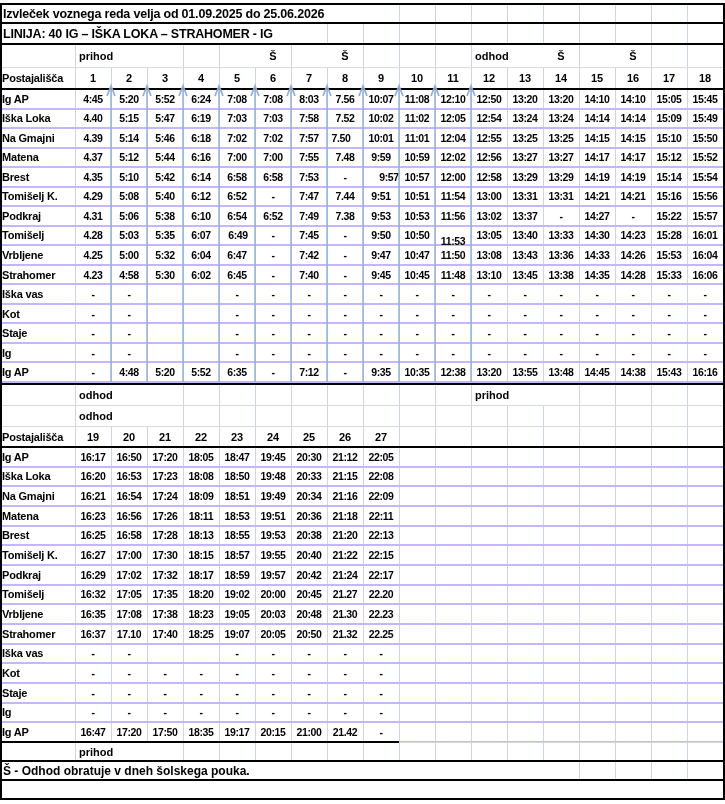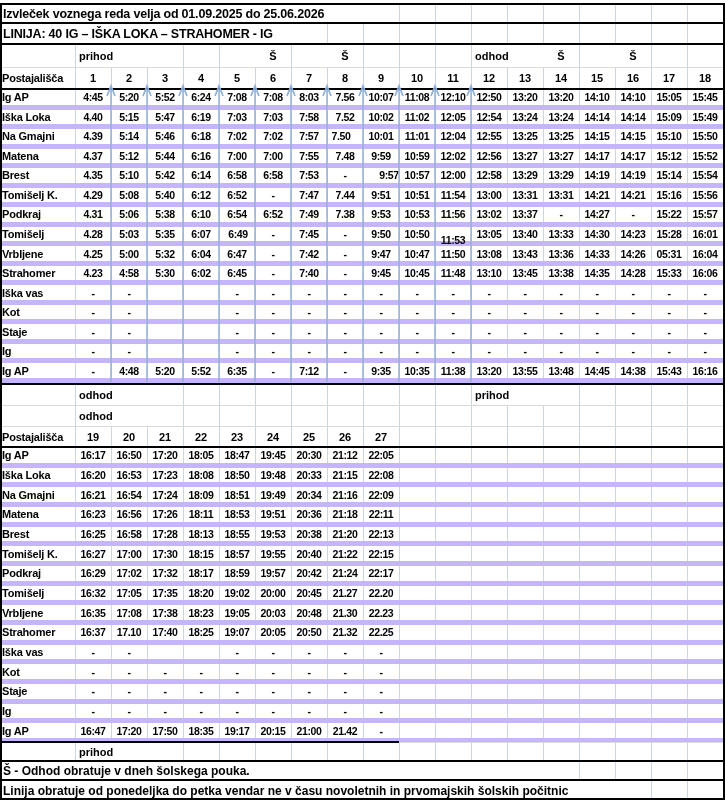--- a/index.html
+++ b/index.html
@@ -20,21 +20,21 @@
   #t2label1{top:385px;height:21px;border-bottom:1px solid #d9d9d9;}
   #t2label2{top:406px;height:21px;border-bottom:1px solid #d9d9d9;}
   #t2head{top:427px;height:21px;border-bottom:2px solid #000;}
   #t2body{top:448px;height:295px;}
   #t2foot{top:743px;height:19px;border-bottom:2px solid #000;}
   #note1{top:762px;height:19px;border-bottom:2px solid #000;font-size:12px;}
   #note2{top:781px;height:19px;font-size:12px;}
   #note1 .ttext,#note2 .ttext{position:absolute;left:3px;top:0;bottom:0;display:flex;align-items:center;white-space:nowrap;background:#fff;z-index:2;}
   .bodyticks{position:absolute;left:75px;width:648px;top:0;bottom:0;z-index:1;
      background-image:repeating-linear-gradient(90deg,#ccd5e2 0 1px,transparent 1px 36px);}
-  .trow{position:absolute;left:0;width:723px;border-bottom:5px solid #c4b5fd;box-sizing:border-box;z-index:2;}
+  .trow{position:absolute;left:0;width:723px;border-bottom:2px solid #c4b5fd;box-sizing:border-box;z-index:2;}
   .stname{position:absolute;left:2px;top:0;bottom:0;display:flex;align-items:center;font-size:11px;white-space:nowrap;letter-spacing:-0.2px;}
   .tcell{position:absolute;top:0;bottom:0;display:flex;align-items:center;justify-content:center;font-size:10.5px;letter-spacing:-0.4px;}
   .hcell{font-size:11px;letter-spacing:0;}
   .lbl{position:absolute;top:0;bottom:0;display:flex;align-items:center;font-size:11px;background:#fff;z-index:3;padding:0 2px;}
   .lbl.center{justify-content:center;}
   #arrowsvg{position:absolute;left:0;top:80px;width:723px;height:308px;z-index:4;pointer-events:none;}
   .edge{position:absolute;background:#000;z-index:7;}
 </style>
 </head>
 <body>
@@ -263,21 +263,21 @@
         <span class="tcell" style="left: 291px; width: 36px;">7:42</span>
         <span class="tcell" style="left: 327px; width: 36px;">-</span>
         <span class="tcell" style="left: 363px; width: 36px;">9:47</span>
         <span class="tcell" style="left: 399px; width: 36px;">10:47</span>
         <span class="tcell" style="left: 435px; width: 36px;">11:50</span>
         <span class="tcell" style="left: 471px; width: 36px;">13:08</span>
         <span class="tcell" style="left: 507px; width: 36px;">13:43</span>
         <span class="tcell" style="left: 543px; width: 36px;">13:36</span>
         <span class="tcell" style="left: 579px; width: 36px;">14:33</span>
         <span class="tcell" style="left: 615px; width: 36px;">14:26</span>
-        <span class="tcell" style="left: 651px; width: 36px;">05:31</span>
+        <span class="tcell" style="left: 651px; width: 36px;">15:53</span>
         <span class="tcell" style="left: 687px; width: 36px;">16:04</span>
       </div>
       <div class="trow" style="top: 175.8px; height: 19.5333px;">
         <span class="stname">Strahomer</span>
         <span class="tcell" style="left: 75px; width: 36px;">4.23</span>
         <span class="tcell" style="left: 111px; width: 36px;">4:58</span>
         <span class="tcell" style="left: 147px; width: 36px;">5:30</span>
         <span class="tcell" style="left: 183px; width: 36px;">6:02</span>
         <span class="tcell" style="left: 219px; width: 36px;">6:45</span>
         <span class="tcell" style="left: 255px; width: 36px;">-</span>
@@ -375,21 +375,21 @@
         <span class="tcell" style="left: 75px; width: 36px;">-</span>
         <span class="tcell" style="left: 111px; width: 36px;">4:48</span>
         <span class="tcell" style="left: 147px; width: 36px;">5:20</span>
         <span class="tcell" style="left: 183px; width: 36px;">5:52</span>
         <span class="tcell" style="left: 219px; width: 36px;">6:35</span>
         <span class="tcell" style="left: 255px; width: 36px;">-</span>
         <span class="tcell" style="left: 291px; width: 36px;">7:12</span>
         <span class="tcell" style="left: 327px; width: 36px;">-</span>
         <span class="tcell" style="left: 363px; width: 36px;">9:35</span>
         <span class="tcell" style="left: 399px; width: 36px;">10:35</span>
-        <span class="tcell" style="left: 435px; width: 36px;">11:38</span>
+        <span class="tcell" style="left: 435px; width: 36px;">12:38</span>
         <span class="tcell" style="left: 471px; width: 36px;">13:20</span>
         <span class="tcell" style="left: 507px; width: 36px;">13:55</span>
         <span class="tcell" style="left: 543px; width: 36px;">13:48</span>
         <span class="tcell" style="left: 579px; width: 36px;">14:45</span>
         <span class="tcell" style="left: 615px; width: 36px;">14:38</span>
         <span class="tcell" style="left: 651px; width: 36px;">15:43</span>
         <span class="tcell" style="left: 687px; width: 36px;">16:16</span>
       </div>
     </div>
 
@@ -623,24 +623,20 @@
     </div>
   <div class="row" id="t2foot">
       <div class="bodyticks"></div>
       <span class="lbl" style="left: 77px; width: 68px;">prihod</span>
     </div>
 
   <div class="row" id="note1">
     <div class="colticks" style="left:579px;width:144px;"></div>
     <span class="ttext">Š - Odhod obratuje v dneh šolskega pouka.</span>
   </div>
-  <div class="row" id="note2">
-    <div class="colticks" style="left:651px;width:72px;"></div>
-    <span class="ttext">Linija obratuje od ponedeljka do petka vendar ne v času novoletnih in prvomajskih šolskih počitnic</span>
-  </div>
 
   <div class="hline" style="left:0;top:741px;width:399px;height:2px;"></div>
   <div class="grayline" style="left:399px;top:742px;width:324px;height:1px;"></div>
 
   <div class="edge" style="left:0;top:3px;width:2px;height:797px;"></div>
   <div class="edge" style="left:723px;top:3px;width:2px;height:797px;"></div>
   <div class="edge" style="left:0;top:798px;width:725px;height:2px;"></div>
 </div>
 
 </body></html>

